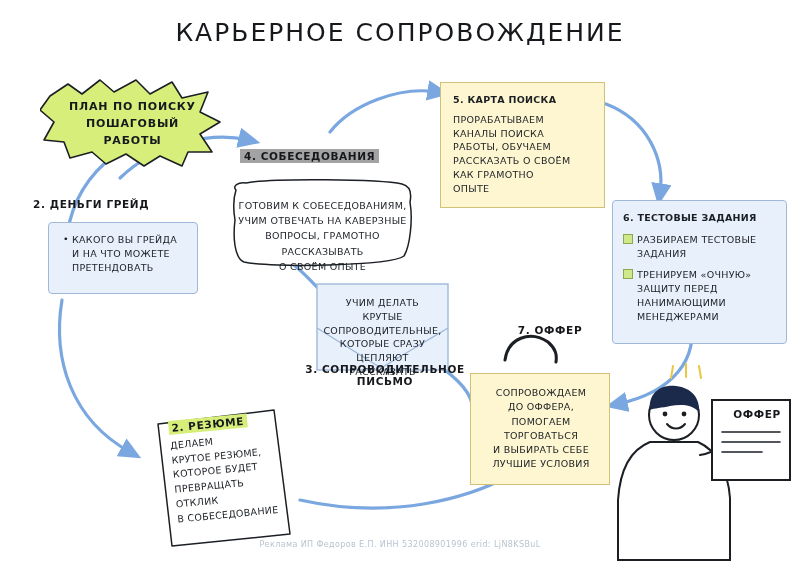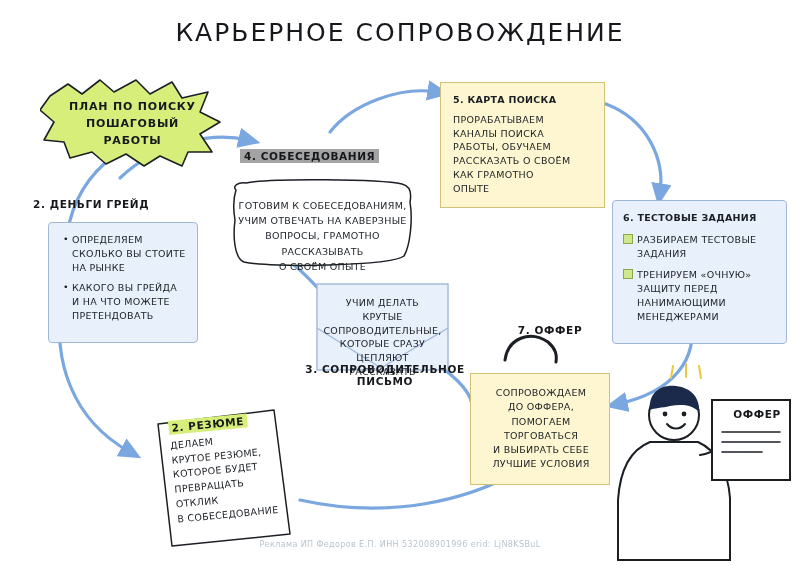--- a/index.html
+++ b/index.html
@@ -200,21 +200,20 @@
     <div id="n-star-text">
       <div>ПЛАН ПО ПОИСКУ</div>
       <div>ПОШАГОВЫЙ</div>
       <div>РАБОТЫ</div>
     </div>
   </div>
 
   <div class="node lbl hdr" id="n-money-label">2. ДЕНЬГИ   ГРЕЙД</div>
   <div class="node blue-box body-txt" id="n-money-box">
     <ul class="bullets">
-      <li>ОПРЕДЕЛЯЕМ СКОЛЬКО ВЫ СТОИТЕ НА РЫНКЕ</li>
       <li>КАКОГО ВЫ ГРЕЙДА И НА ЧТО МОЖЕТЕ ПРЕТЕНДОВАТЬ</li>
     </ul>
   </div>
 
   <div class="node body-txt" id="n-interview-box">
     <svg width="185" height="96" viewBox="0 0 185 96" style="position:absolute;left:0;top:8px;">
       <path d="M6,14 C2,10 8,6 16,7 C40,2 150,3 172,8 C180,10 182,16 180,26 C183,44 180,70 174,80 C160,90 40,92 14,86 C4,82 3,60 5,44 C3,32 4,20 6,14 Z" fill="#ffffff" stroke="#1b1f24" stroke-width="1.5" stroke-linejoin="round"></path>
     </svg>
     <div class="centered" style="position:relative; padding-top:16px; line-height:1.6;">
       <div>ГОТОВИМ К СОБЕСЕДОВАНИЯМ,</div>

